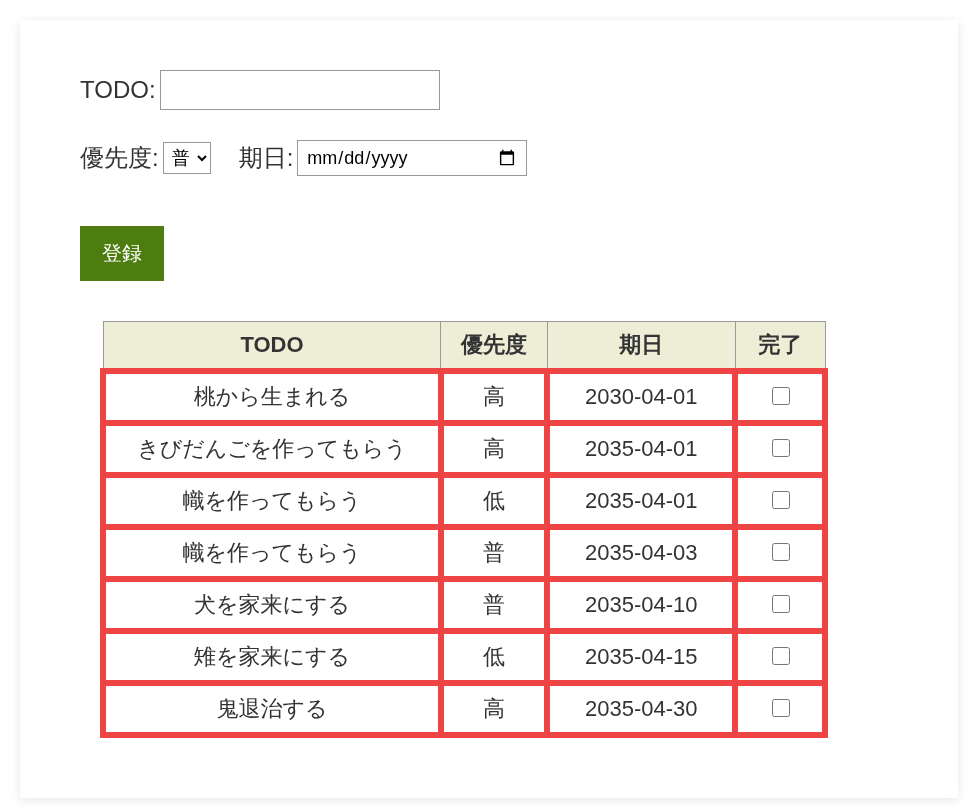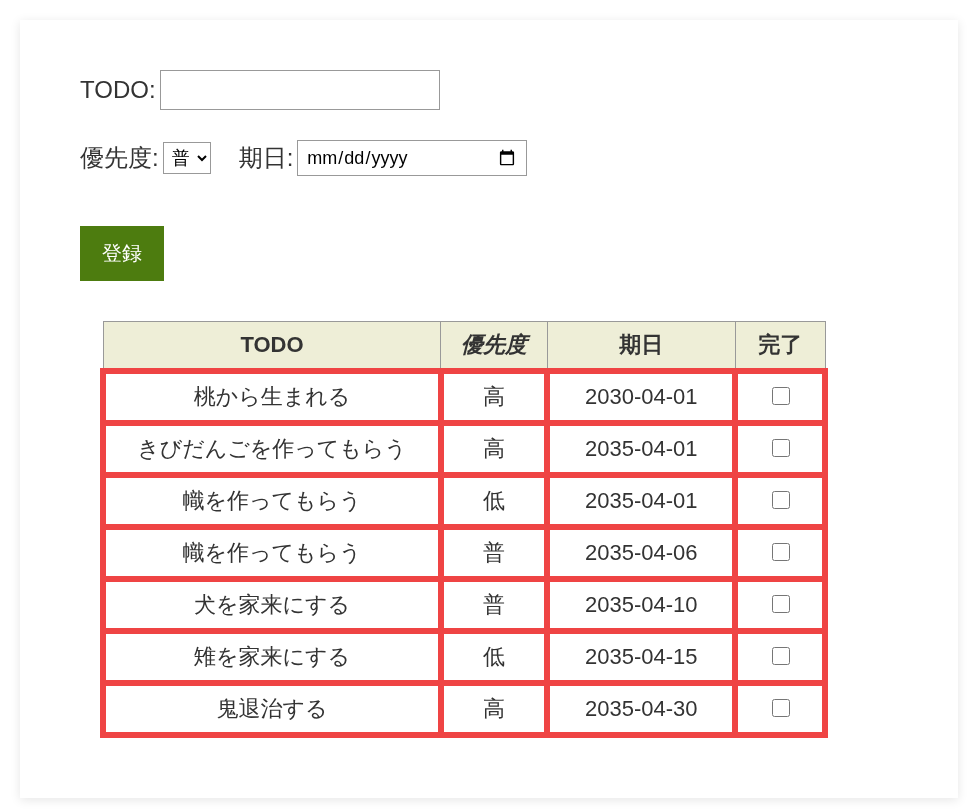--- a/index.html
+++ b/index.html
@@ -81,21 +81,21 @@
       color: #333;
     }
     .todo-table td {
       border: 6px solid #ef4444;
       padding: 8px 28px;
       font-size: 22px;
       text-align: center;
       color: #333;
     }
     .col-todo { width: 380px; }
-    .col-priority { width: 110px; font-style: italic; }
+    .col-priority { width: 110px; }
     .col-due { width: 200px; }
     .col-done { width: 90px; }
     .done-checkbox {
       width: 18px;
       height: 18px;
       cursor: pointer;
     }
   </style>
 </head>
 <body>
@@ -141,21 +141,21 @@
         </tr>
         <tr>
           <td>幟を作ってもらう</td>
           <td>低</td>
           <td>2035-04-01</td>
           <td><input type="checkbox" class="done-checkbox" style=""></td>
         </tr>
         <tr>
           <td>幟を作ってもらう</td>
           <td>普</td>
-          <td>2035-04-06</td>
+          <td>2035-04-03</td>
           <td><input type="checkbox" class="done-checkbox" style=""></td>
         </tr>
         <tr>
           <td>犬を家来にする</td>
           <td>普</td>
           <td>2035-04-10</td>
           <td><input type="checkbox" class="done-checkbox" style=""></td>
         </tr>
         <tr>
           <td>雉を家来にする</td>

